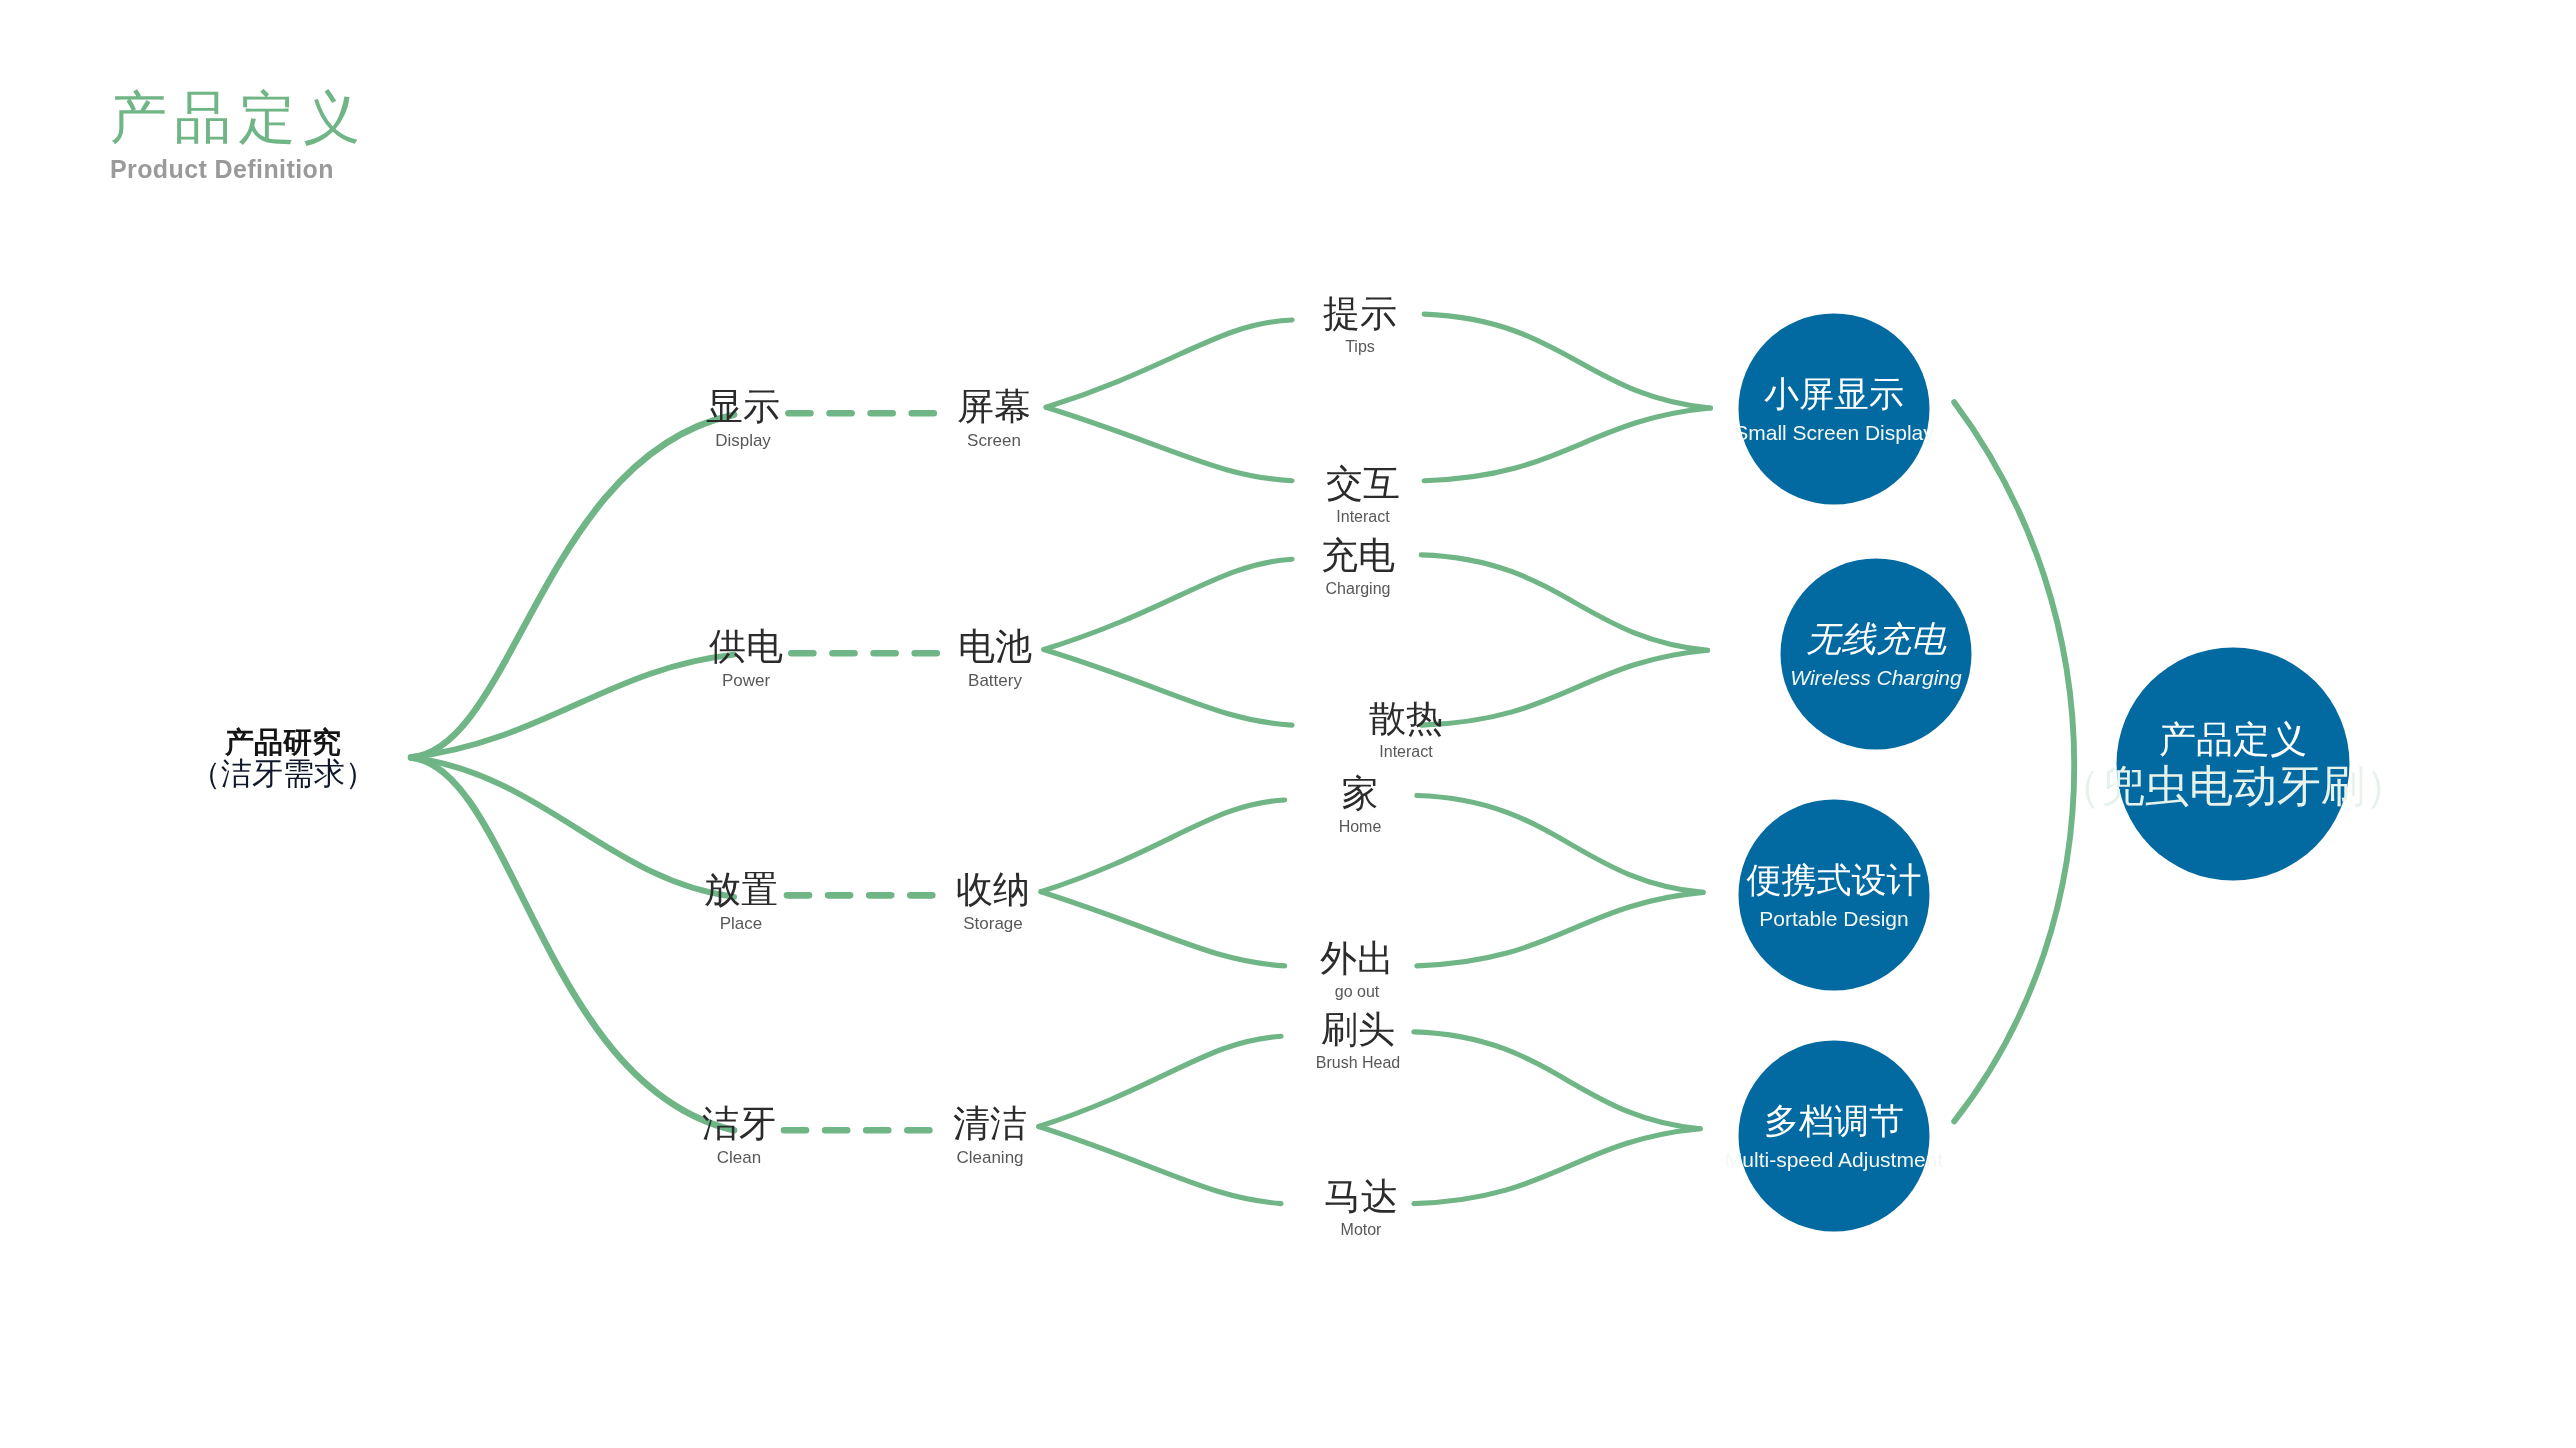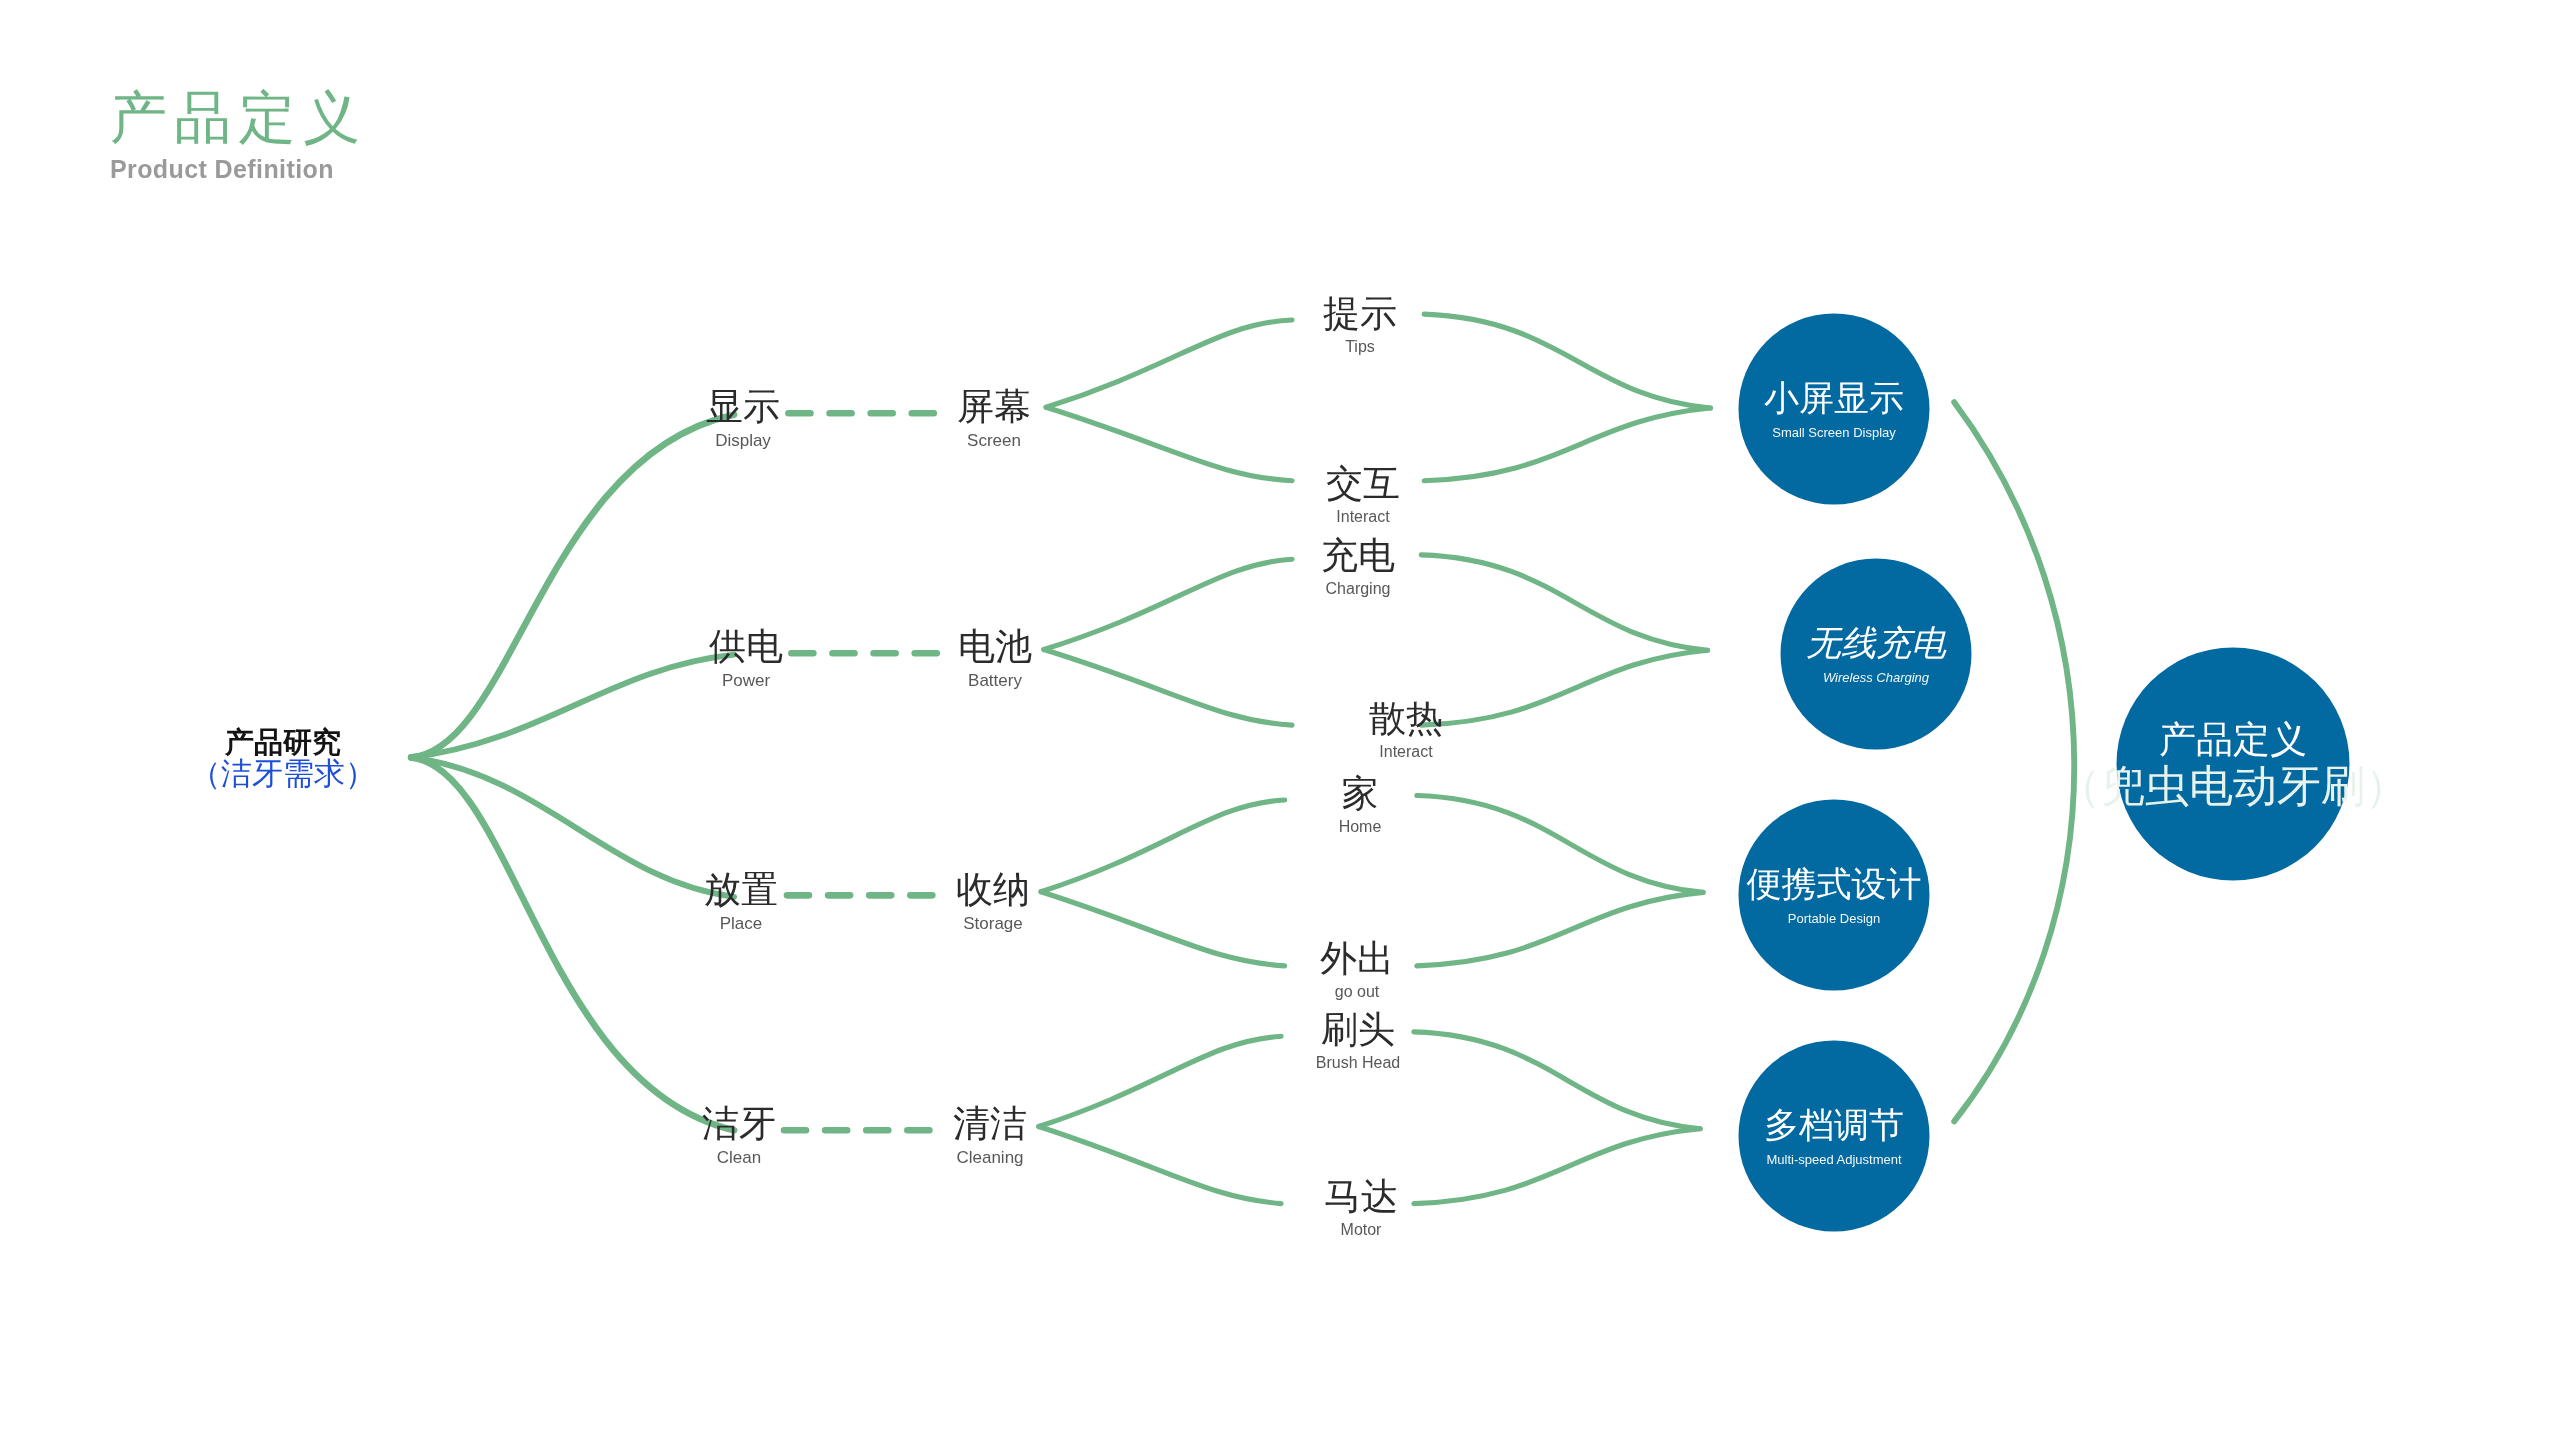--- a/index.html
+++ b/index.html
@@ -59,21 +59,21 @@
     font-weight: 400;
     line-height: 1.0;
   }
   .node .en {
     color: #585858;
     line-height: 1.0;
   }
 
   
   #root-node .cn { font-size: 29px; font-weight: bold; color: #141414; }
-  #root-node .en { font-size: 31px; color: #1d4ed8; margin-top: 1px; }
+  #root-node .en { font-size: 31px; color: #0f172a; margin-top: 1px; }
 
   
   .lvl1 .cn, .lvl2 .cn { font-size: 37px; }
   .lvl1 .en, .lvl2 .en { font-size: 17px; margin-top: 6.6px; }
 
   
   .lvl3 .cn { font-size: 37px; }
   .lvl3 .en { font-size: 16px; margin-top: 6.6px; }
 
   
@@ -89,21 +89,21 @@
     transform: translate(-50%, -50%);
     white-space: nowrap;
   }
   .circle .cn {
     color: #ffffff;
     font-size: 35px;
     line-height: 1.0;
   }
   .circle .en {
     color: #f2f8f4;
-    font-size: 13px;
+    font-size: 21px;
     line-height: 1.0;
     margin-top: 10.3px;
   }
   .circle.final .cn { font-size: 37px; }
   .circle.final .en {
     font-size: 44px;
     color: #e7f2ea;
     margin-top: 5.9px;
   }
 </style>

